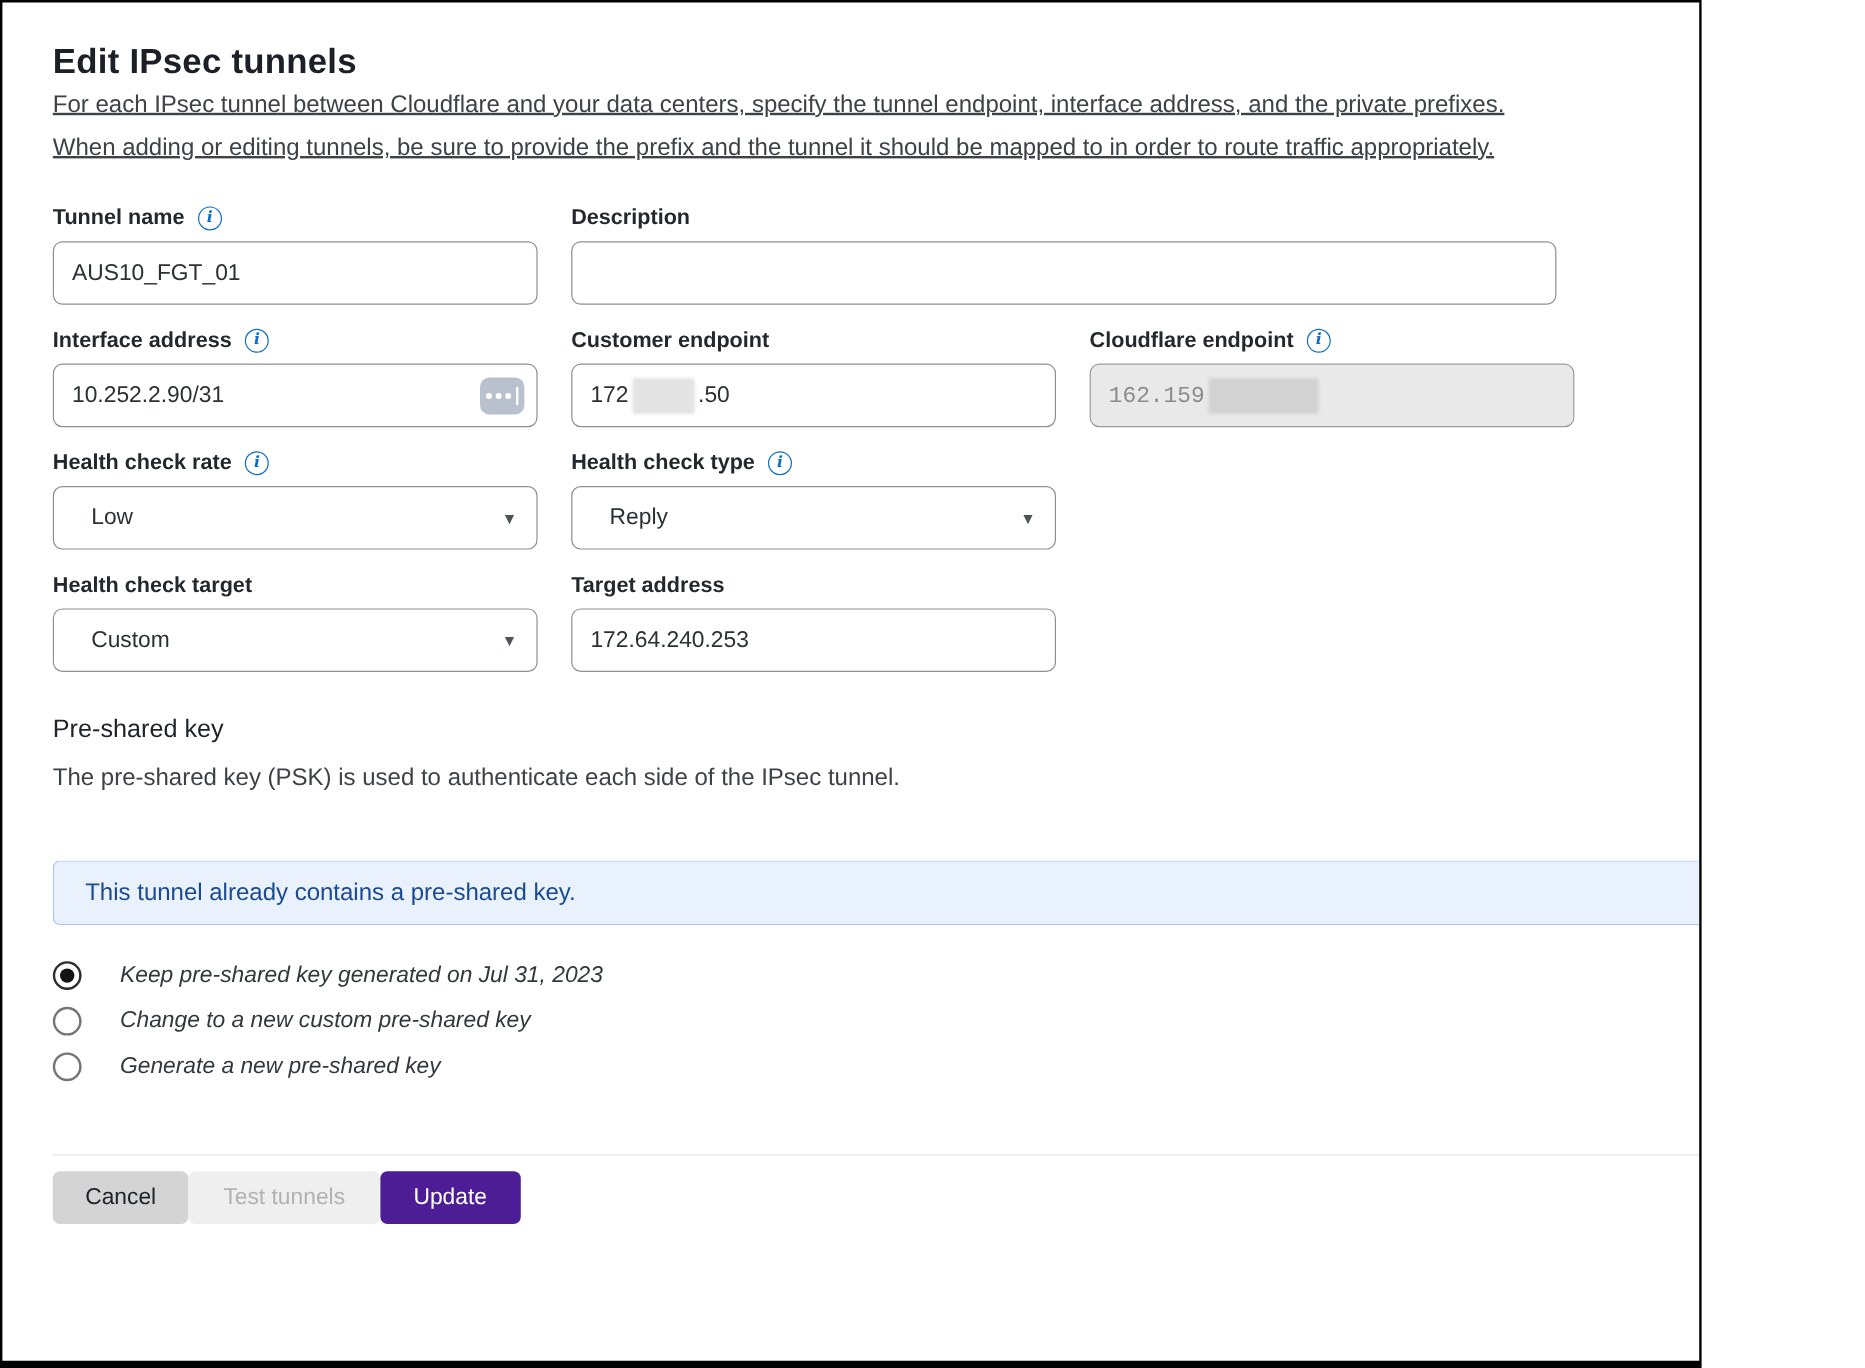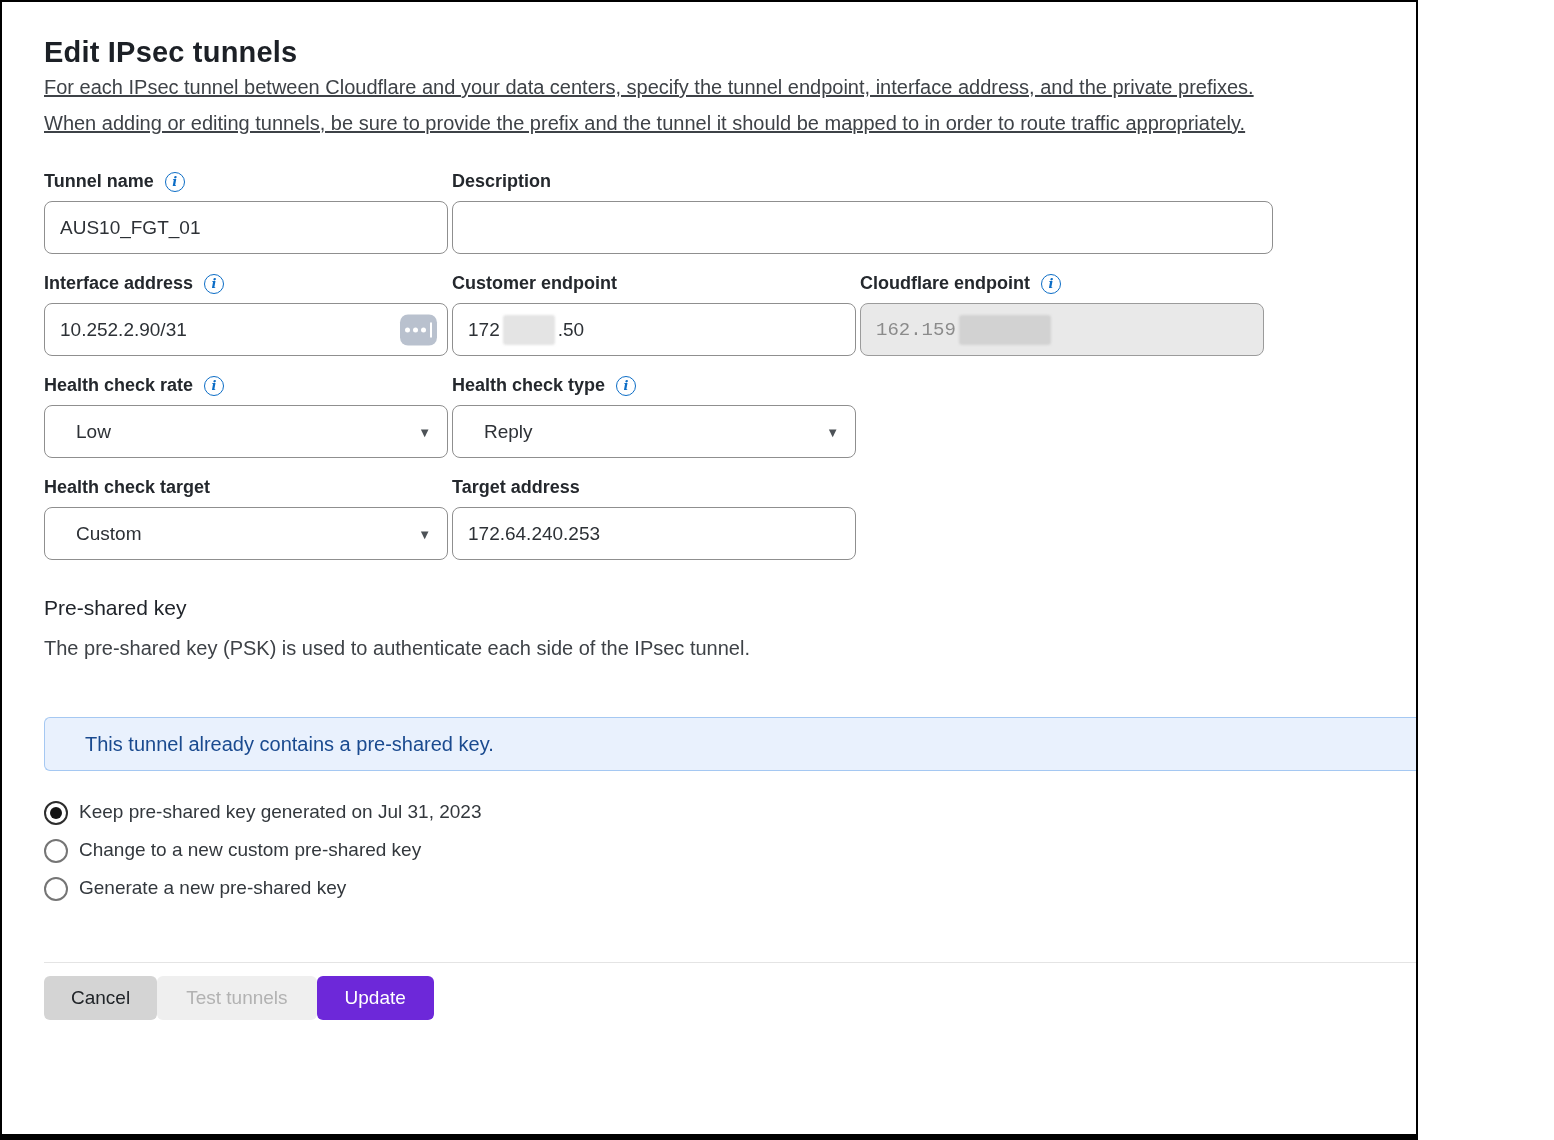--- a/index.html
+++ b/index.html
@@ -20,21 +20,21 @@
     margin-top: 34px;
     font-size: 29px; font-weight: 700; color: #1c2026;
     letter-spacing: 0.2px;
   }
   .intro {
     font-size: 20px; line-height: 36px; color: #3e4247;
     max-width: 1480px;
     text-decoration: underline;
   }
 
-  .form-row { display: flex; gap: 4px; }
+  .form-row { display: flex; gap: 28px; }
   .field { width: 404px; position: relative; }
   .field.wide { width: 821px; }
   .label-row {
     margin: 19px 0 9px;
     display: flex; align-items: center;
     font-size: 18px; font-weight: 700; color: #24282d;
   }
   .first-row .label-row { margin-top: 30px; }
 
   .info-icon {
@@ -86,28 +86,28 @@
   .psk-desc { margin-top: 17px; font-size: 20px; color: #3e4247; }
 
   .banner {
     margin-top: 57px;
     margin-right: 0;
     height: 54px;
     background: #e9f1fd;
     border: 1px solid #a5c8f2; border-right: none;
     border-radius: 6px 0 0 6px;
     display: flex; align-items: center;
-    padding: 0 40px;
+    padding: 0 26px;
     font-size: 20px; color: #1a4a8f;
   }
 
   .radio-group { margin-top: 30px; }
   .radio-row {
-    display: flex; align-items: flex-start; gap: 11px;
-    margin-bottom: 14px; cursor: pointer;
+    display: flex; align-items: center; gap: 32px;
+    margin-bottom: 14px; cursor: pointer; font-style: italic;
   }
   .radio {
     width: 24px; height: 24px; flex: none;
     border: 2px solid #757575; border-radius: 50%;
     background: #ffffff; position: relative;
   }
   .radio.checked { border-color: #2d2d2d; }
   .radio.checked::after {
     content: ""; position: absolute; inset: 4px;
     background: #141414; border-radius: 50%;
@@ -118,21 +118,21 @@
 
   .actions { margin-top: 13px; display: flex; align-items: center; }
   .btn {
     height: 44px; border: none; border-radius: 6px;
     font-family: inherit; font-size: 19px;
     display: inline-flex; align-items: center; justify-content: center;
     cursor: pointer;
   }
   .btn-cancel { background: #d4d4d4; color: #202428; padding: 0 27px; }
   .btn-test { background: #efefef; color: #b2b2b2; padding: 0 29px; cursor: default; }
-  .btn-update { background: #6d28d9; color: #ffffff; padding: 18px 28px; }
+  .btn-update { background: #4c1d95; color: #ffffff; padding: 18px 28px; }
 </style>
 </head>
 <body>
 
 <div class="page">
   <div class="content">
 
     <h1 class="page-title">Edit IPsec tunnels</h1>
 
     <div class="intro">

